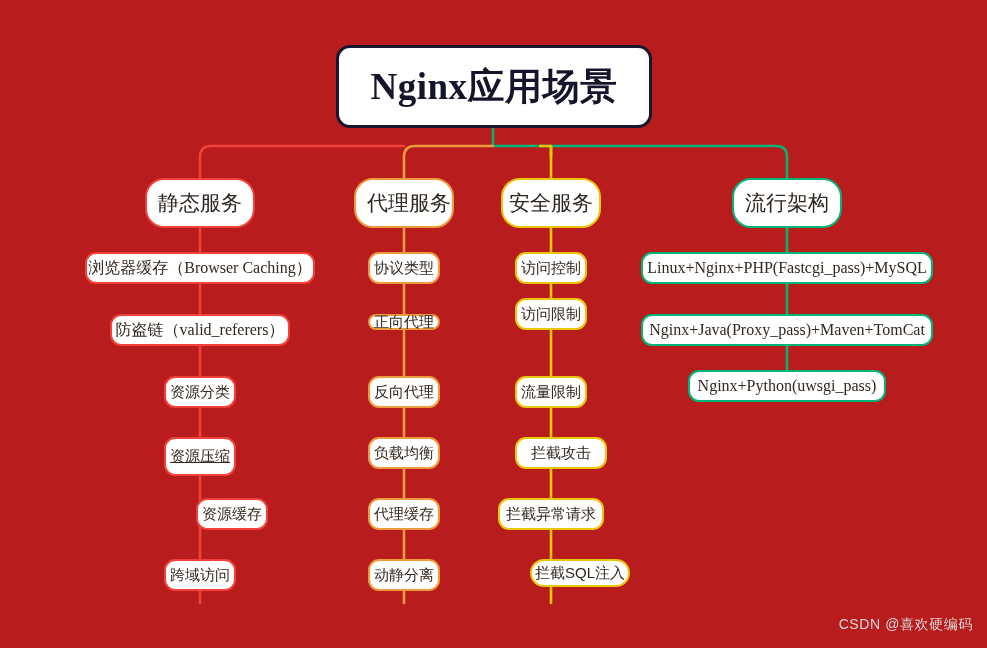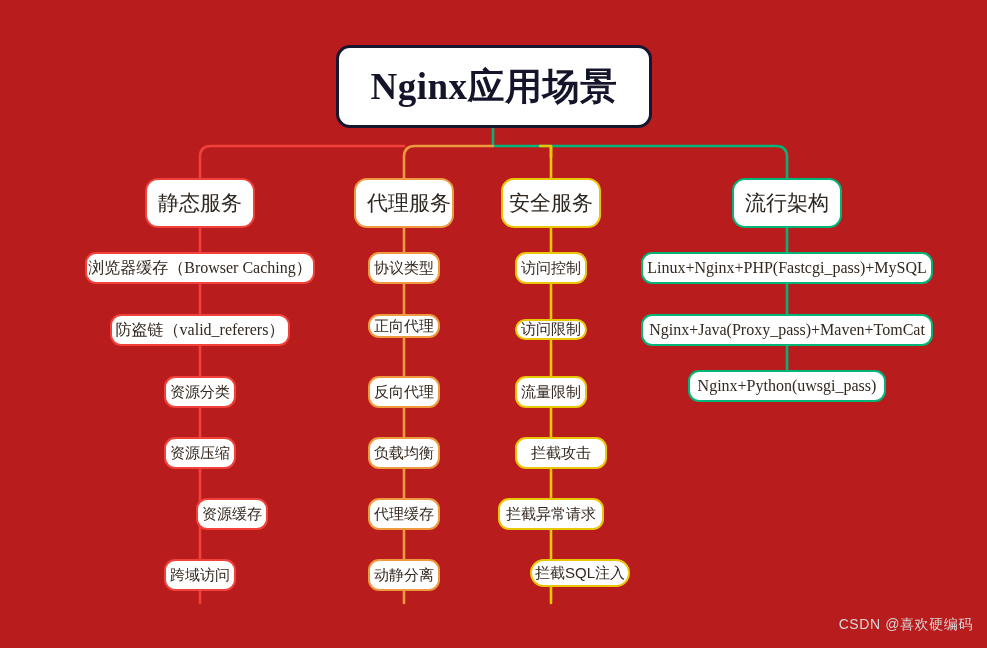--- a/index.html
+++ b/index.html
@@ -47,21 +47,21 @@
     border-color: #16162e;
     font-family: "Liberation Serif", "DejaVu Serif", serif;
     font-weight: bold;
     font-size: 37px;
     letter-spacing: 0.5px;
     color: #14142b;
   }
   .node.head {
     font-family: "Liberation Sans", "DejaVu Sans", sans-serif;
     font-size: 21px;
-    border-radius: 13px;
+    border-radius: 19px;
     color: #2e2620;
   }
   .node.leaf {
     font-family: "Liberation Sans", "DejaVu Sans", sans-serif;
     font-size: 15px;
     color: #33281f;
   }
   .node.leaf.serifish {
     font-family: "Liberation Serif", "DejaVu Serif", serif;
     font-size: 16px;
@@ -114,37 +114,37 @@
   </div>
   <div class="node leaf serifish" style="left:85px; top:252px; width:230px; height:32px; border-color:#f0413a;">
     <span>浏览器缓存（Browser Caching）</span>
   </div>
   <div class="node leaf serifish" style="left:110px; top:314px; width:180px; height:32px; border-color:#f0413a;">
     <span>防盗链（valid_referers）</span>
   </div>
   <div class="node leaf" style="left:164px; top:376px; width:72px; height:32px; border-color:#f0413a;">
     <span>资源分类</span>
   </div>
-  <div class="node leaf" style="left:164px; top:437px; width:72px; height:32px; border-color:#f0413a;">
+  <div class="node leaf" style="left:164px; top:437px; width:72px; height:39px; border-color:#f0413a;text-decoration:underline;">
     <span>资源压缩</span>
   </div>
   <div class="node leaf" style="left:164px; top:498px; width:72px; height:32px; border-color:#f0413a;margin-left:32px;">
     <span>资源缓存</span>
   </div>
   <div class="node leaf" style="left:164px; top:559px; width:72px; height:32px; border-color:#f0413a;">
     <span>跨域访问</span>
   </div>
 
   <div class="node head" style="left:354px; top:178px; width:100px; height:50px; border-color:#ee9a3f;padding-left:10px;">
     <span>代理服务</span>
   </div>
   <div class="node leaf" style="left:368px; top:252px; width:72px; height:32px; border-color:#ee9a3f;">
     <span>协议类型</span>
   </div>
-  <div class="node leaf" style="left:368px; top:314px; width:72px; height:24px; border-color:#ee9a3f;">
+  <div class="node leaf" style="left:368px; top:314px; width:72px; height:16px; border-color:#ee9a3f;">
     <span>正向代理</span>
   </div>
   <div class="node leaf" style="left:368px; top:376px; width:72px; height:32px; border-color:#ee9a3f;">
     <span>反向代理</span>
   </div>
   <div class="node leaf" style="left:368px; top:437px; width:72px; height:32px; border-color:#ee9a3f;">
     <span>负载均衡</span>
   </div>
   <div class="node leaf" style="left:368px; top:498px; width:72px; height:32px; border-color:#ee9a3f;">
     <span>代理缓存</span>
@@ -152,21 +152,21 @@
   <div class="node leaf" style="left:368px; top:559px; width:72px; height:32px; border-color:#ee9a3f;">
     <span>动静分离</span>
   </div>
 
   <div class="node head" style="left:501px; top:178px; width:100px; height:50px; border-color:#e8c608;">
     <span>安全服务</span>
   </div>
   <div class="node leaf" style="left:515px; top:252px; width:72px; height:32px; border-color:#e8c608;">
     <span>访问控制</span>
   </div>
-  <div class="node leaf" style="left:515px; top:319px; width:72px; height:21px; border-color:#e8c608;">
+  <div class="node leaf" style="left:515px; top:298px; width:72px; height:32px; border-color:#e8c608;">
     <span>访问限制</span>
   </div>
   <div class="node leaf" style="left:515px; top:376px; width:72px; height:32px; border-color:#e8c608;">
     <span>流量限制</span>
   </div>
   <div class="node leaf" style="left:515px; top:437px; width:92px; height:32px; border-color:#e8c608;">
     <span>拦截攻击</span>
   </div>
   <div class="node leaf" style="left:498px; top:498px; width:106px; height:32px; border-color:#e8c608;">
     <span>拦截异常请求</span>

